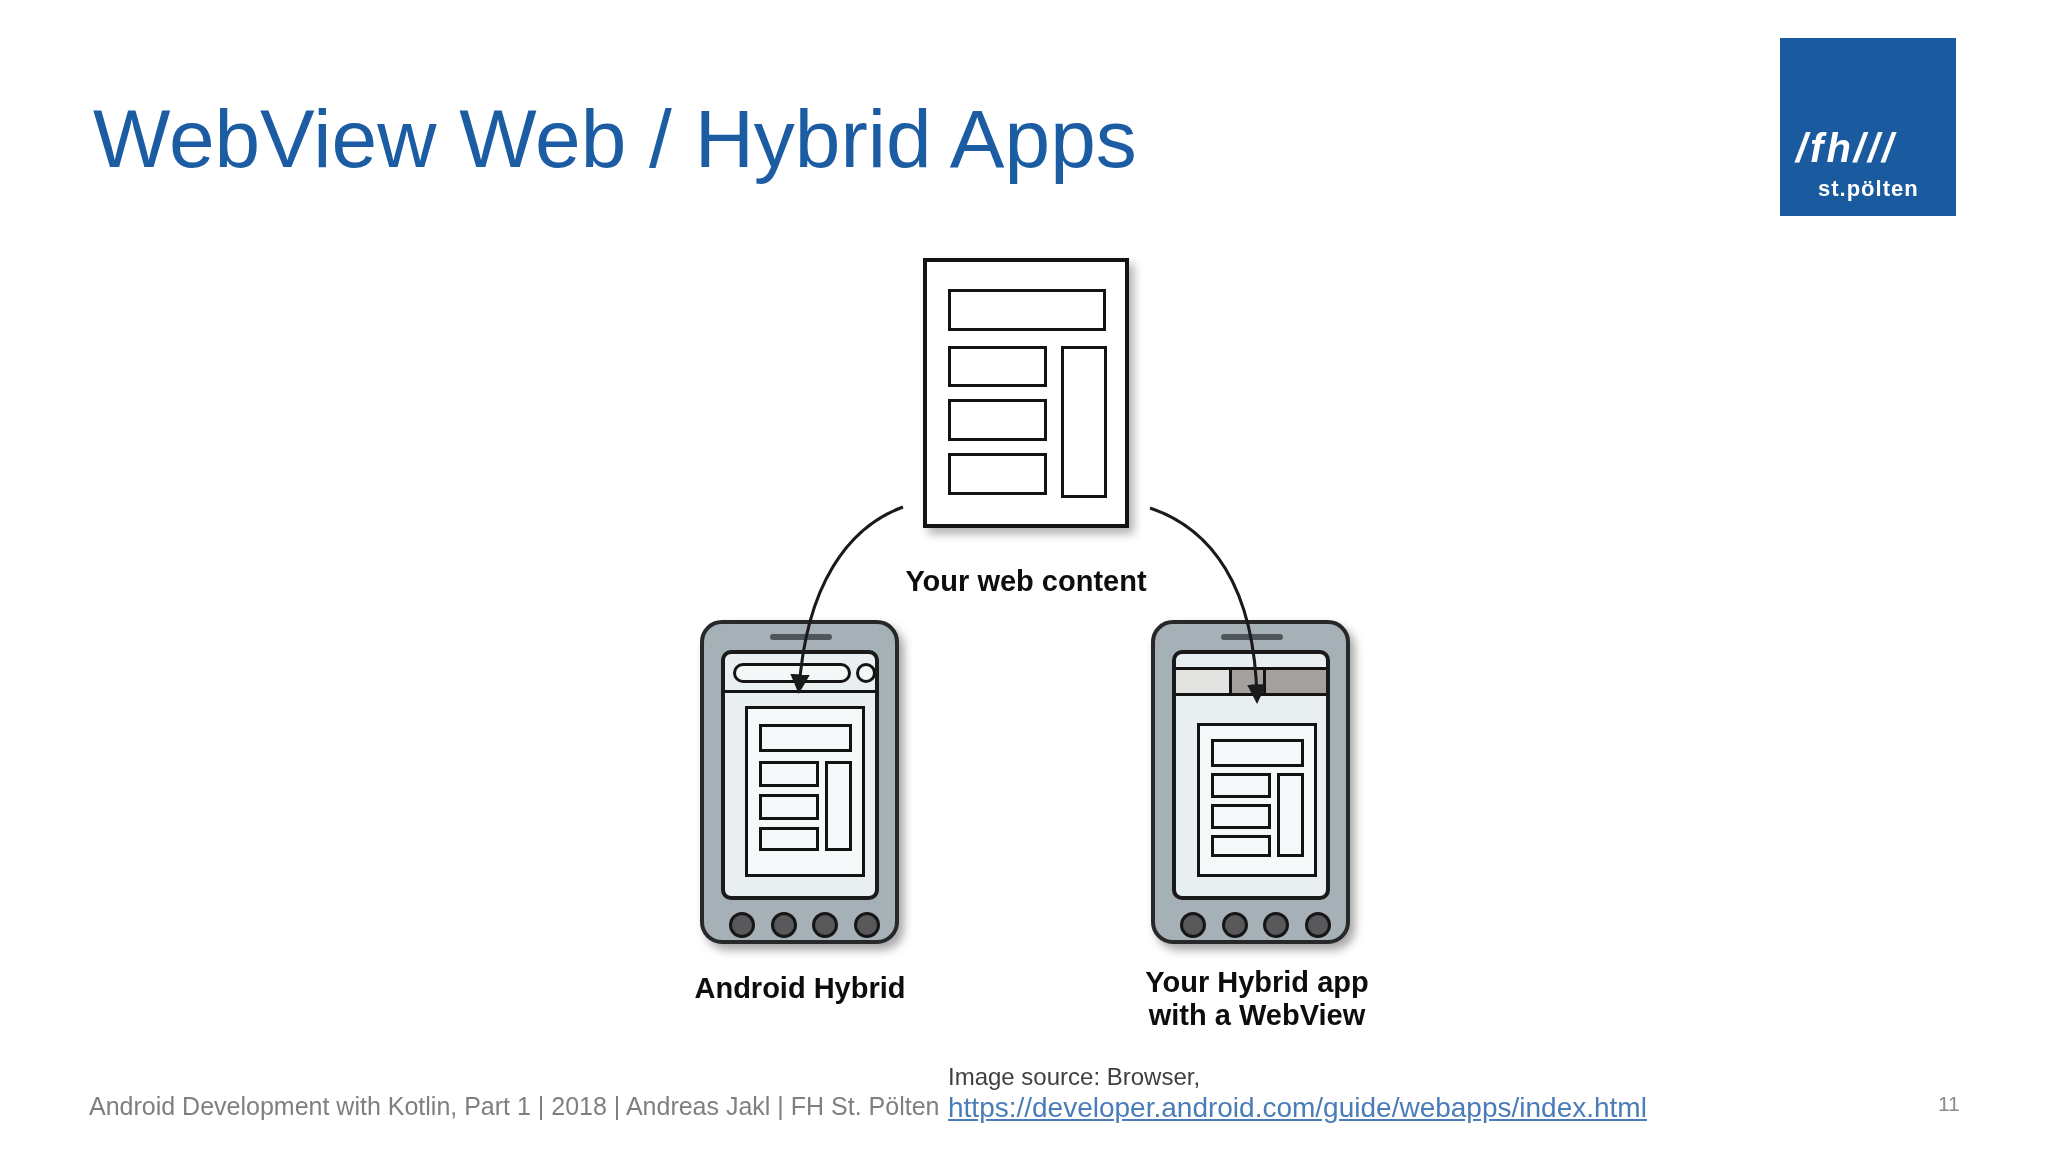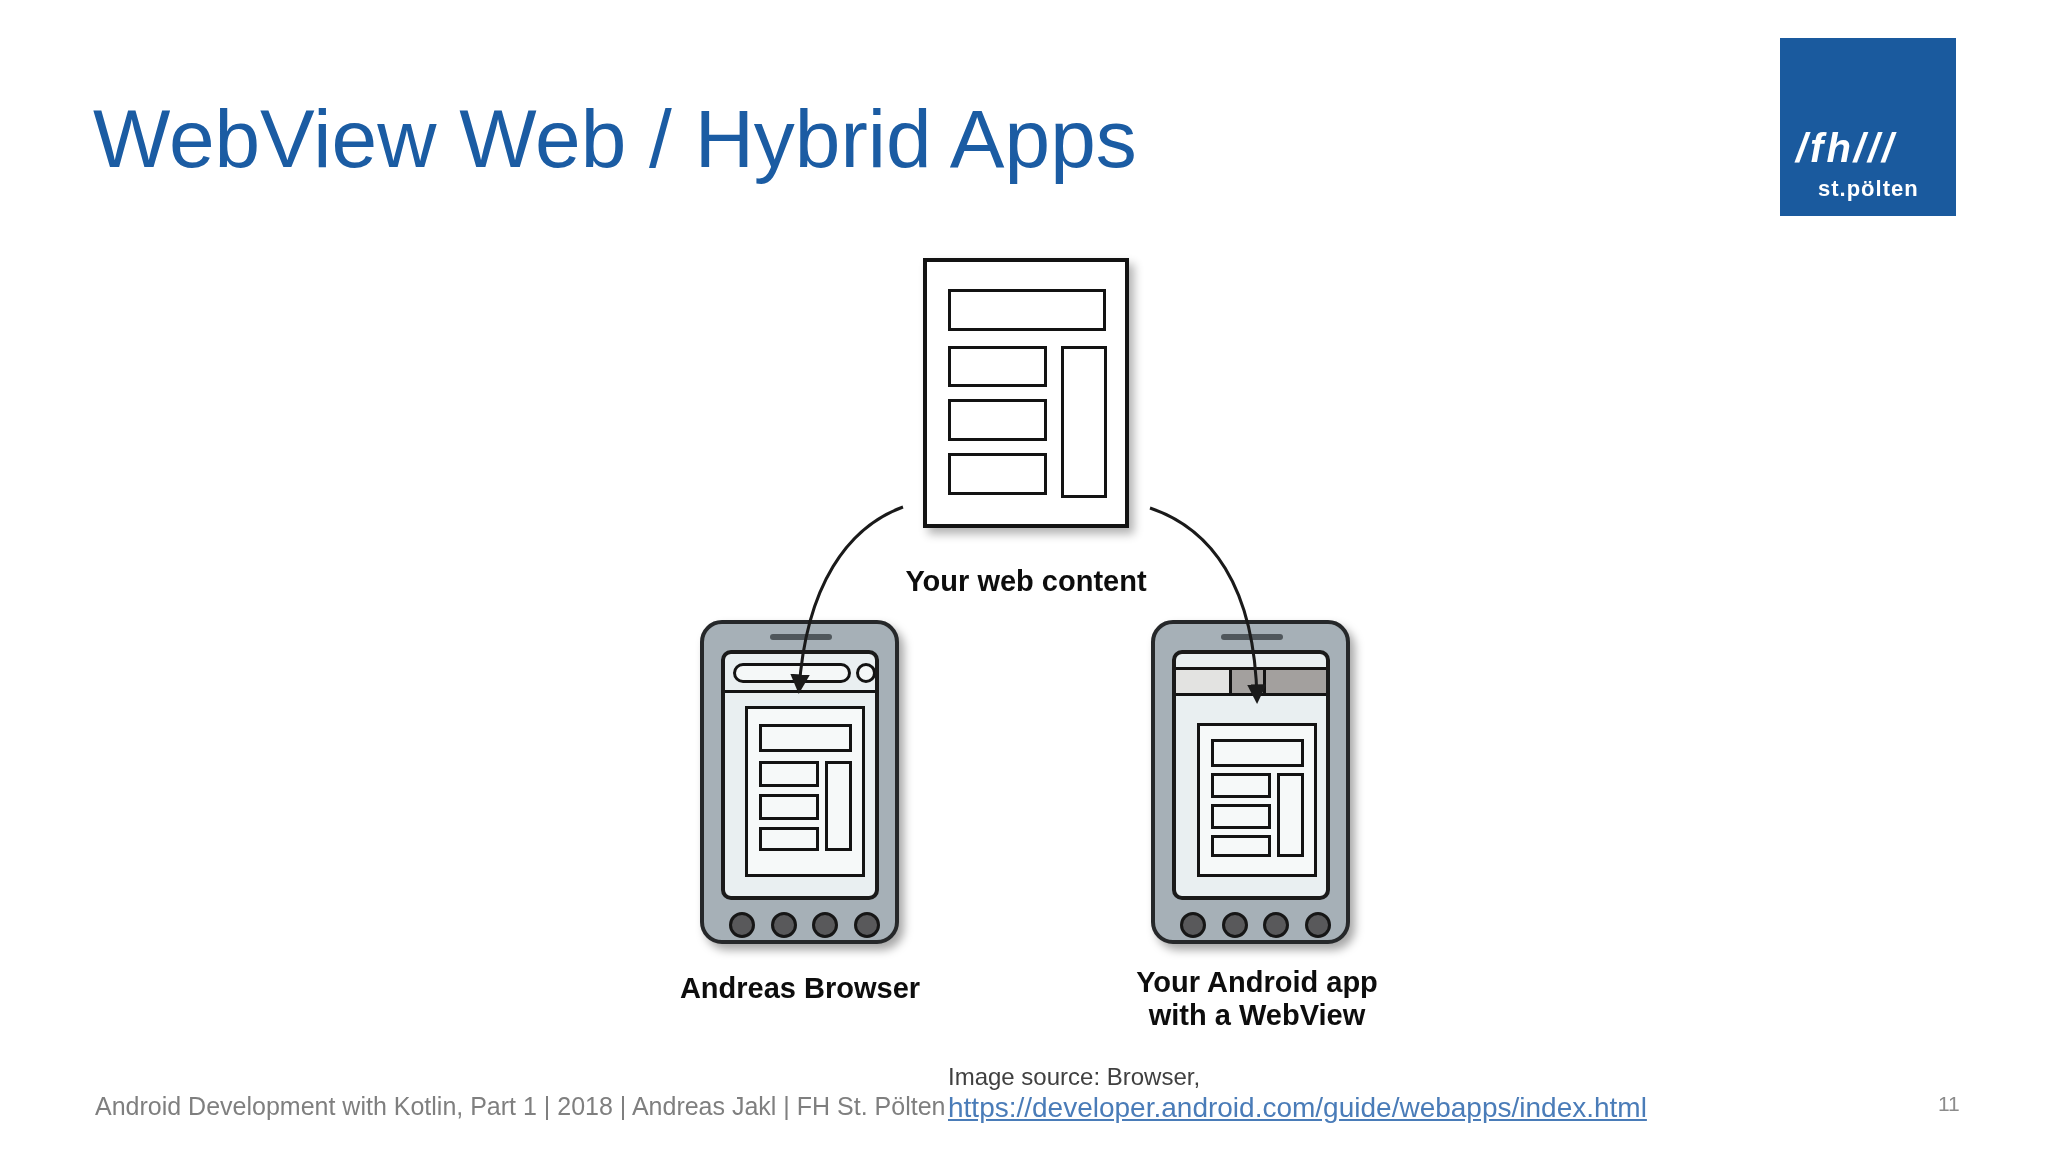--- a/index.html
+++ b/index.html
@@ -125,21 +125,21 @@
   .cdoc-right .m-tall { top:47px; height:84px; }
 
   
   .arrows {
     position:absolute; left:0; top:0; width:2048px; height:1152px;
     pointer-events:none;
   }
 
   
   .footer-text {
-    position:absolute; left:95px; top:1092px;
+    position:absolute; left:89px; top:1092px;
     font-size:25px; color:#7F7F7F; white-space:nowrap;
   }
   .source-label {
     position:absolute; left:948px; top:1063px;
     font-size:24px; color:#404040; white-space:nowrap;
   }
   .source-link {
     position:absolute; left:948px; top:1092px;
     font-size:28px; color:#4A7CB8; text-decoration:underline;
     white-space:nowrap; cursor:pointer;
@@ -180,21 +180,21 @@
       <div class="rect m m2"></div>
       <div class="rect m m3"></div>
       <div class="rect m m-tall"></div>
     </div>
   </div>
   <div class="btn b1"></div>
   <div class="btn b2"></div>
   <div class="btn b3"></div>
   <div class="btn b4"></div>
 </div>
-<div class="diagram-label lbl-browser">Andreas Browser</div>
+<div class="diagram-label lbl-browser">Android Hybrid</div>
 
 <div class="phone phone-right">
   <div class="speaker"></div>
   <div class="screen">
     <div class="tabbar">
       <div class="seg seg1"></div>
       <div class="seg seg2"></div>
       <div class="seg seg3"></div>
     </div>
     <div class="cdoc cdoc-right">
@@ -204,21 +204,21 @@
       <div class="rect m m3"></div>
       <div class="rect m m-tall"></div>
     </div>
   </div>
   <div class="btn b1"></div>
   <div class="btn b2"></div>
   <div class="btn b3"></div>
   <div class="btn b4"></div>
 </div>
 <div class="diagram-label lbl-webview">
-  <div>Your Android app</div>
+  <div>Your Hybrid app</div>
   <div>with a WebView</div>
 </div>
 
 <svg class="arrows" viewBox="0 0 2048 1152">
   <defs>
     <marker id="ah" viewBox="0 0 10 10" refX="8" refY="5" markerWidth="6.5" markerHeight="6.5" orient="auto-start-reverse">
       <path d="M0 0 L10 5 L0 10 z" fill="#1A1A1A"></path>
     </marker>
   </defs>
   <path d="M 903 507 C 848 527 806 585 799 690" fill="none" stroke="#1A1A1A" stroke-width="3" marker-end="url(#ah)"></path>

